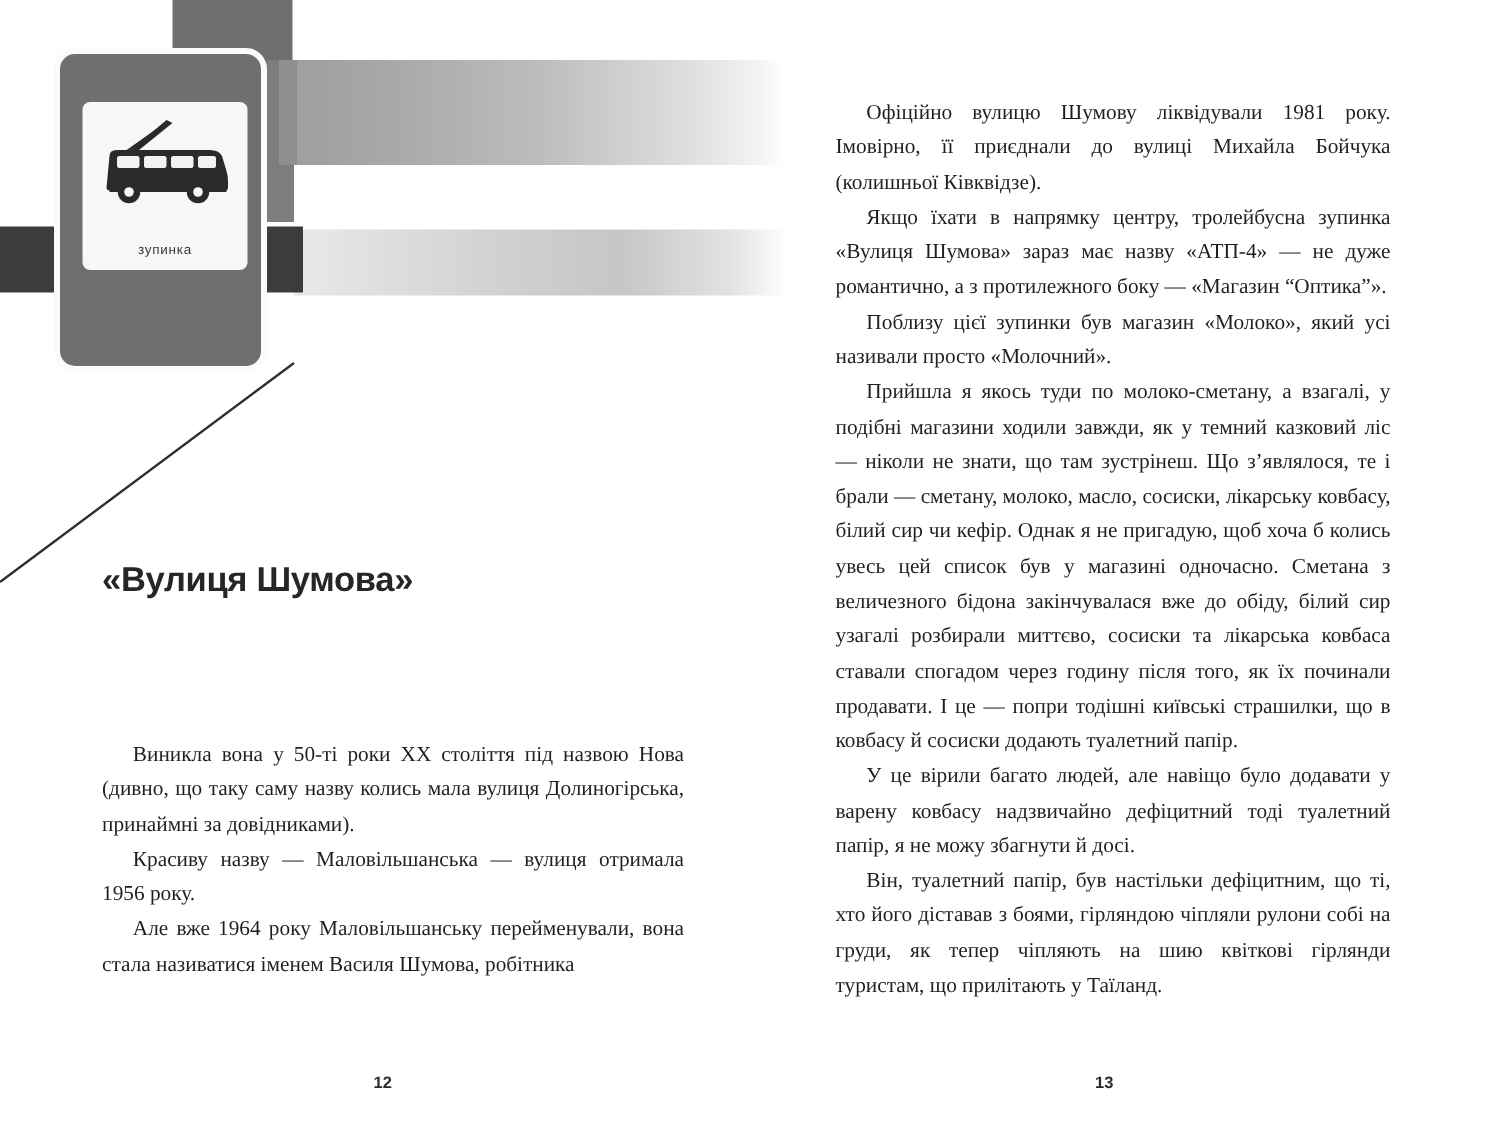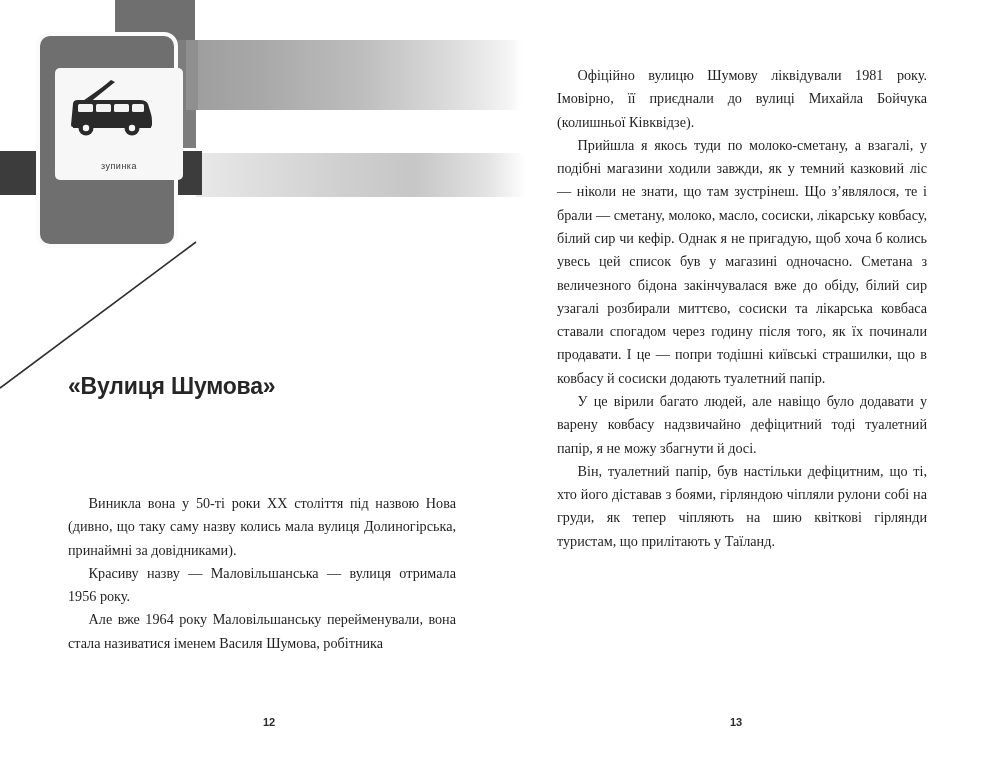--- a/index.html
+++ b/index.html
@@ -104,21 +104,21 @@
     height: 216px;
     background: #6f6f6f;
     border: 4px solid #fbfbfb;
     border-radius: 14px;
     box-sizing: border-box;
   }
   .sign-inner {
     position: absolute;
     left: 15px;
     top: 32px;
-    width: 128px;
+    width: 110px;
     height: 112px;
     background: #f7f7f7;
     border-radius: 5px;
   }
   .sign-art {
     position: absolute;
     left: 4px;
     top: 4px;
     width: 102px;
     height: 74px;
@@ -188,21 +188,21 @@
 
   
   .folio {
     position: absolute;
     bottom: 34px;
     font-family: "Liberation Sans", sans-serif;
     font-weight: bold;
     font-size: 11px;
     color: #2b2b2b;
   }
-  .folio.left  { left: 263px; }
+  .folio.left  { left: 249px; }
   .folio.right { left: 730px; }
 
   
   .spine {
     position: absolute;
     left: 495px;
     top: 0;
     width: 1px;
     height: 762px;
     background: transparent;
@@ -255,20 +255,22 @@
 </div>
 
 <div class="column left">
   <p>Виникла вона у 50-ті роки XX століття під назвою Нова (дивно, що таку саму назву колись мала вулиця Долиногірська, принаймні за довідниками).</p>
   <p>Красиву назву — Маловільшанська — вулиця отримала 1956 року.</p>
   <p>Але вже 1964 року Маловільшанську перейменували, вона стала називатися іменем Василя Шумова, робітника</p>
 </div>
 
 <div class="column right">
   <p>Офіційно вулицю Шумову ліквідували 1981 року. Імовірно, її приєднали до вулиці Михайла Бойчука (колишньої Ківквідзе).</p>
+  <p>Якщо їхати в напрямку центру, тролейбусна зупинка «Вулиця Шумова» зараз має назву «АТП-4» — не дуже романтично, а з протилежного боку — «Магазин “Оптика”».</p>
+  <p>Поблизу цієї зупинки був магазин «Молоко», який усі називали просто «Молочний».</p>
   <p>Прийшла я якось туди по молоко-сметану, а взагалі, у подібні магазини ходили завжди, як у темний казковий ліс — ніколи не знати, що там зустрінеш. Що з’являлося, те і брали — сметану, молоко, масло, сосиски, лікарську ковбасу, білий сир чи кефір. Однак я не пригадую, щоб хоча б колись увесь цей список був у магазині одночасно. Сметана з величезного бідона закінчувалася вже до обіду, білий сир узагалі розбирали миттєво, сосиски та лікарська ковбаса ставали спогадом через годину після того, як їх починали продавати. І це — попри тодішні київські страшилки, що в ковбасу й сосиски додають туалетний папір.</p>
   <p>У це вірили багато людей, але навіщо було додавати у варену ковбасу надзвичайно дефіцитний тоді туалетний папір, я не можу збагнути й досі.</p>
   <p>Він, туалетний папір, був настільки дефіцитним, що ті, хто його діставав з боями, гірляндою чіпляли рулони собі на груди, як тепер чіпляють на шию квіткові гірлянди туристам, що прилітають у Таїланд.</p>
 </div>
 
 <div class="folio left">12</div>
 <div class="folio right">13</div>
 
 <div class="spine"></div>
 

